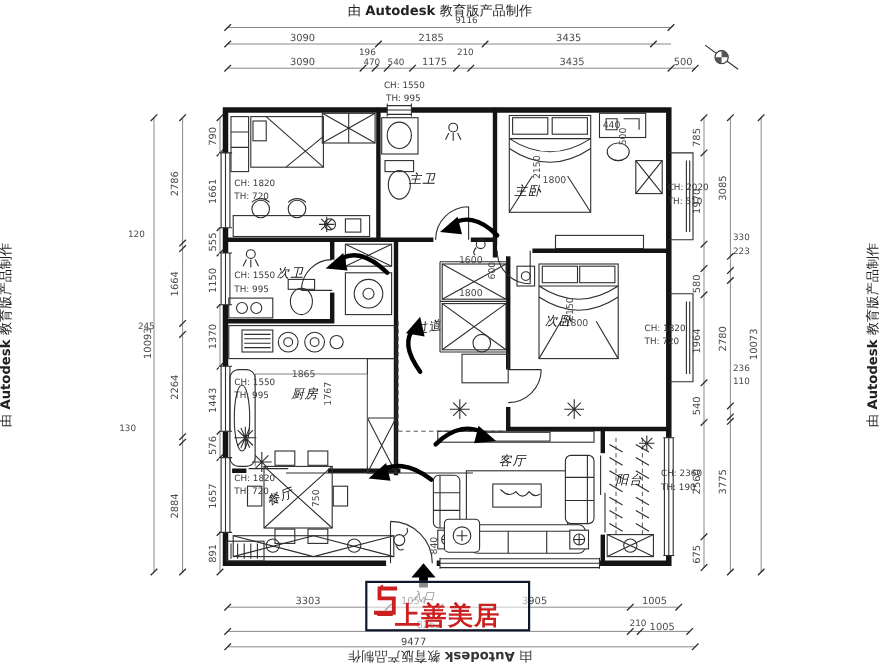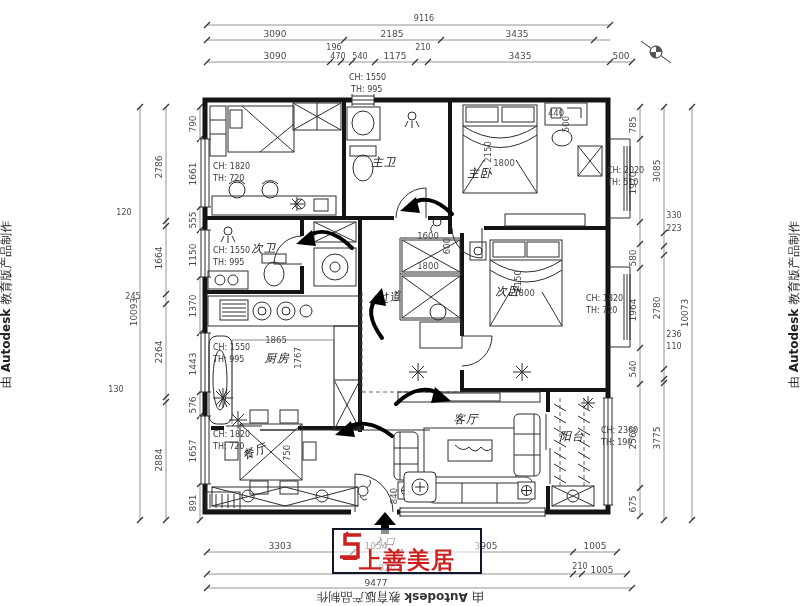--- a/index.html
+++ b/index.html
@@ -30,20 +30,21 @@
   #logo{position:absolute;left:332px;top:528px;width:146px;height:42px;
         border:2px solid #0f172a;display:flex;align-items:flex-end;justify-content:center;
         gap:4px;background:rgba(255,255,255,0.55);}
   #logo .cn{color:#cc2020;font-size:23px;font-weight:bold;letter-spacing:1px;line-height:1;}
 </style>
 </head>
 <body>
 
 <div id="canvas">
 
+  <div class="wm wm-top"><span>由</span><b>Autodesk</b><span>教育版产品制作</span></div>
   <div class="wm wm-left"><span>由</span><b>Autodesk</b><span>教育版产品制作</span></div>
   <div class="wm wm-right"><span>由</span><b>Autodesk</b><span>教育版产品制作</span></div>
   <div class="wm wm-bottom"><span>由</span><b>Autodesk</b><span>教育版产品制作</span></div>
 
   <svg width="800" height="606" viewBox="0 0 800 606">
     <defs>
       <pattern id="hx" width="6" height="6" patternUnits="userSpaceOnUse">
         <path d="M0,6 L6,0" stroke="#888" stroke-width="0.7"></path>
       </pattern>
       <pattern id="rug" width="10" height="10" patternUnits="userSpaceOnUse">

